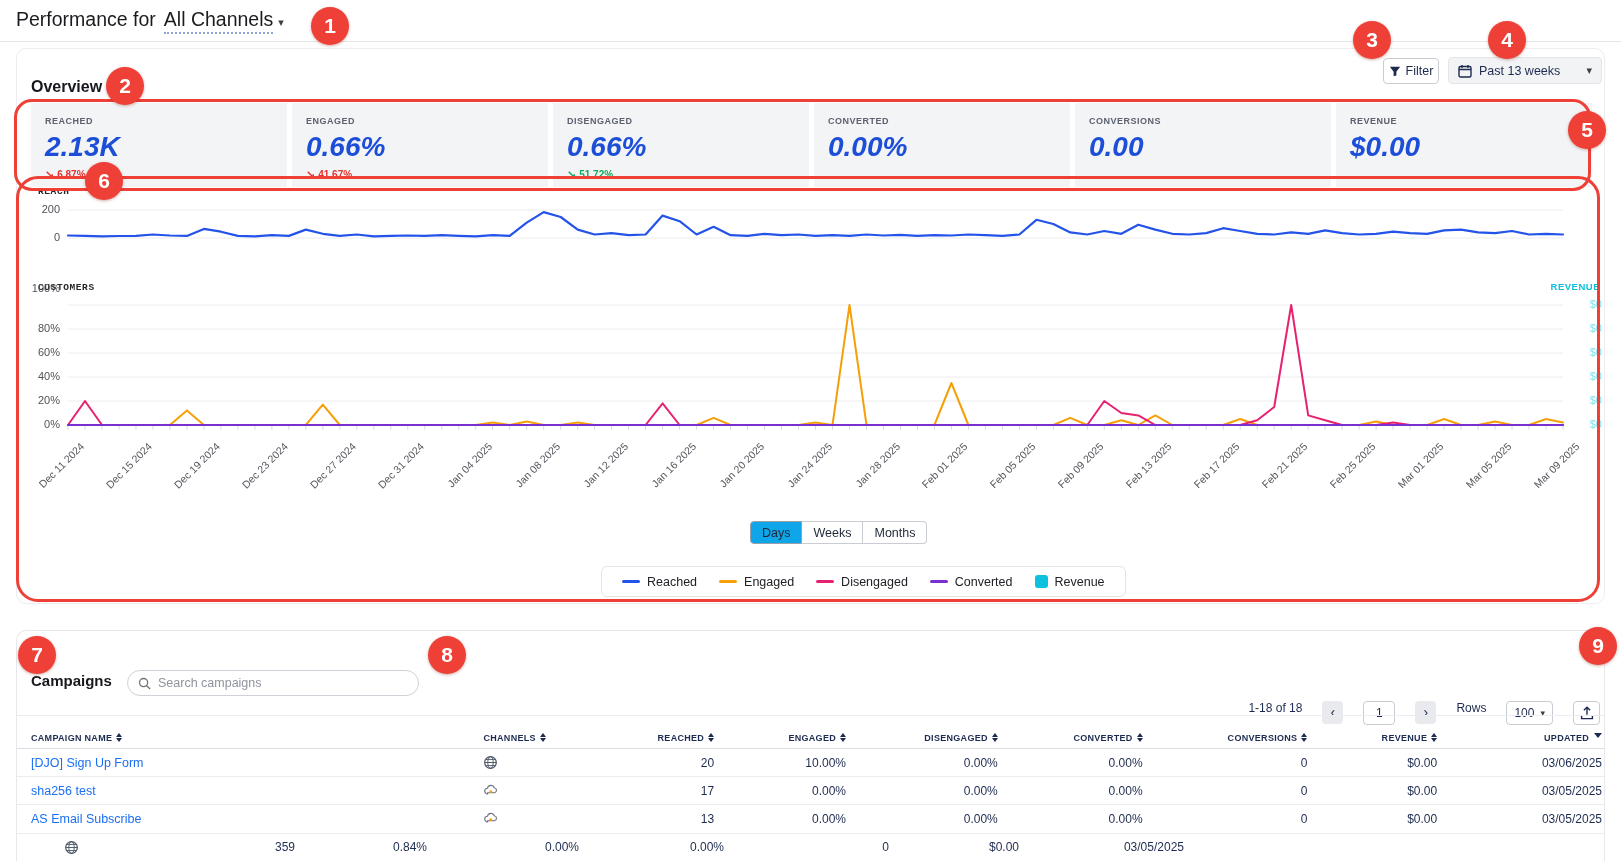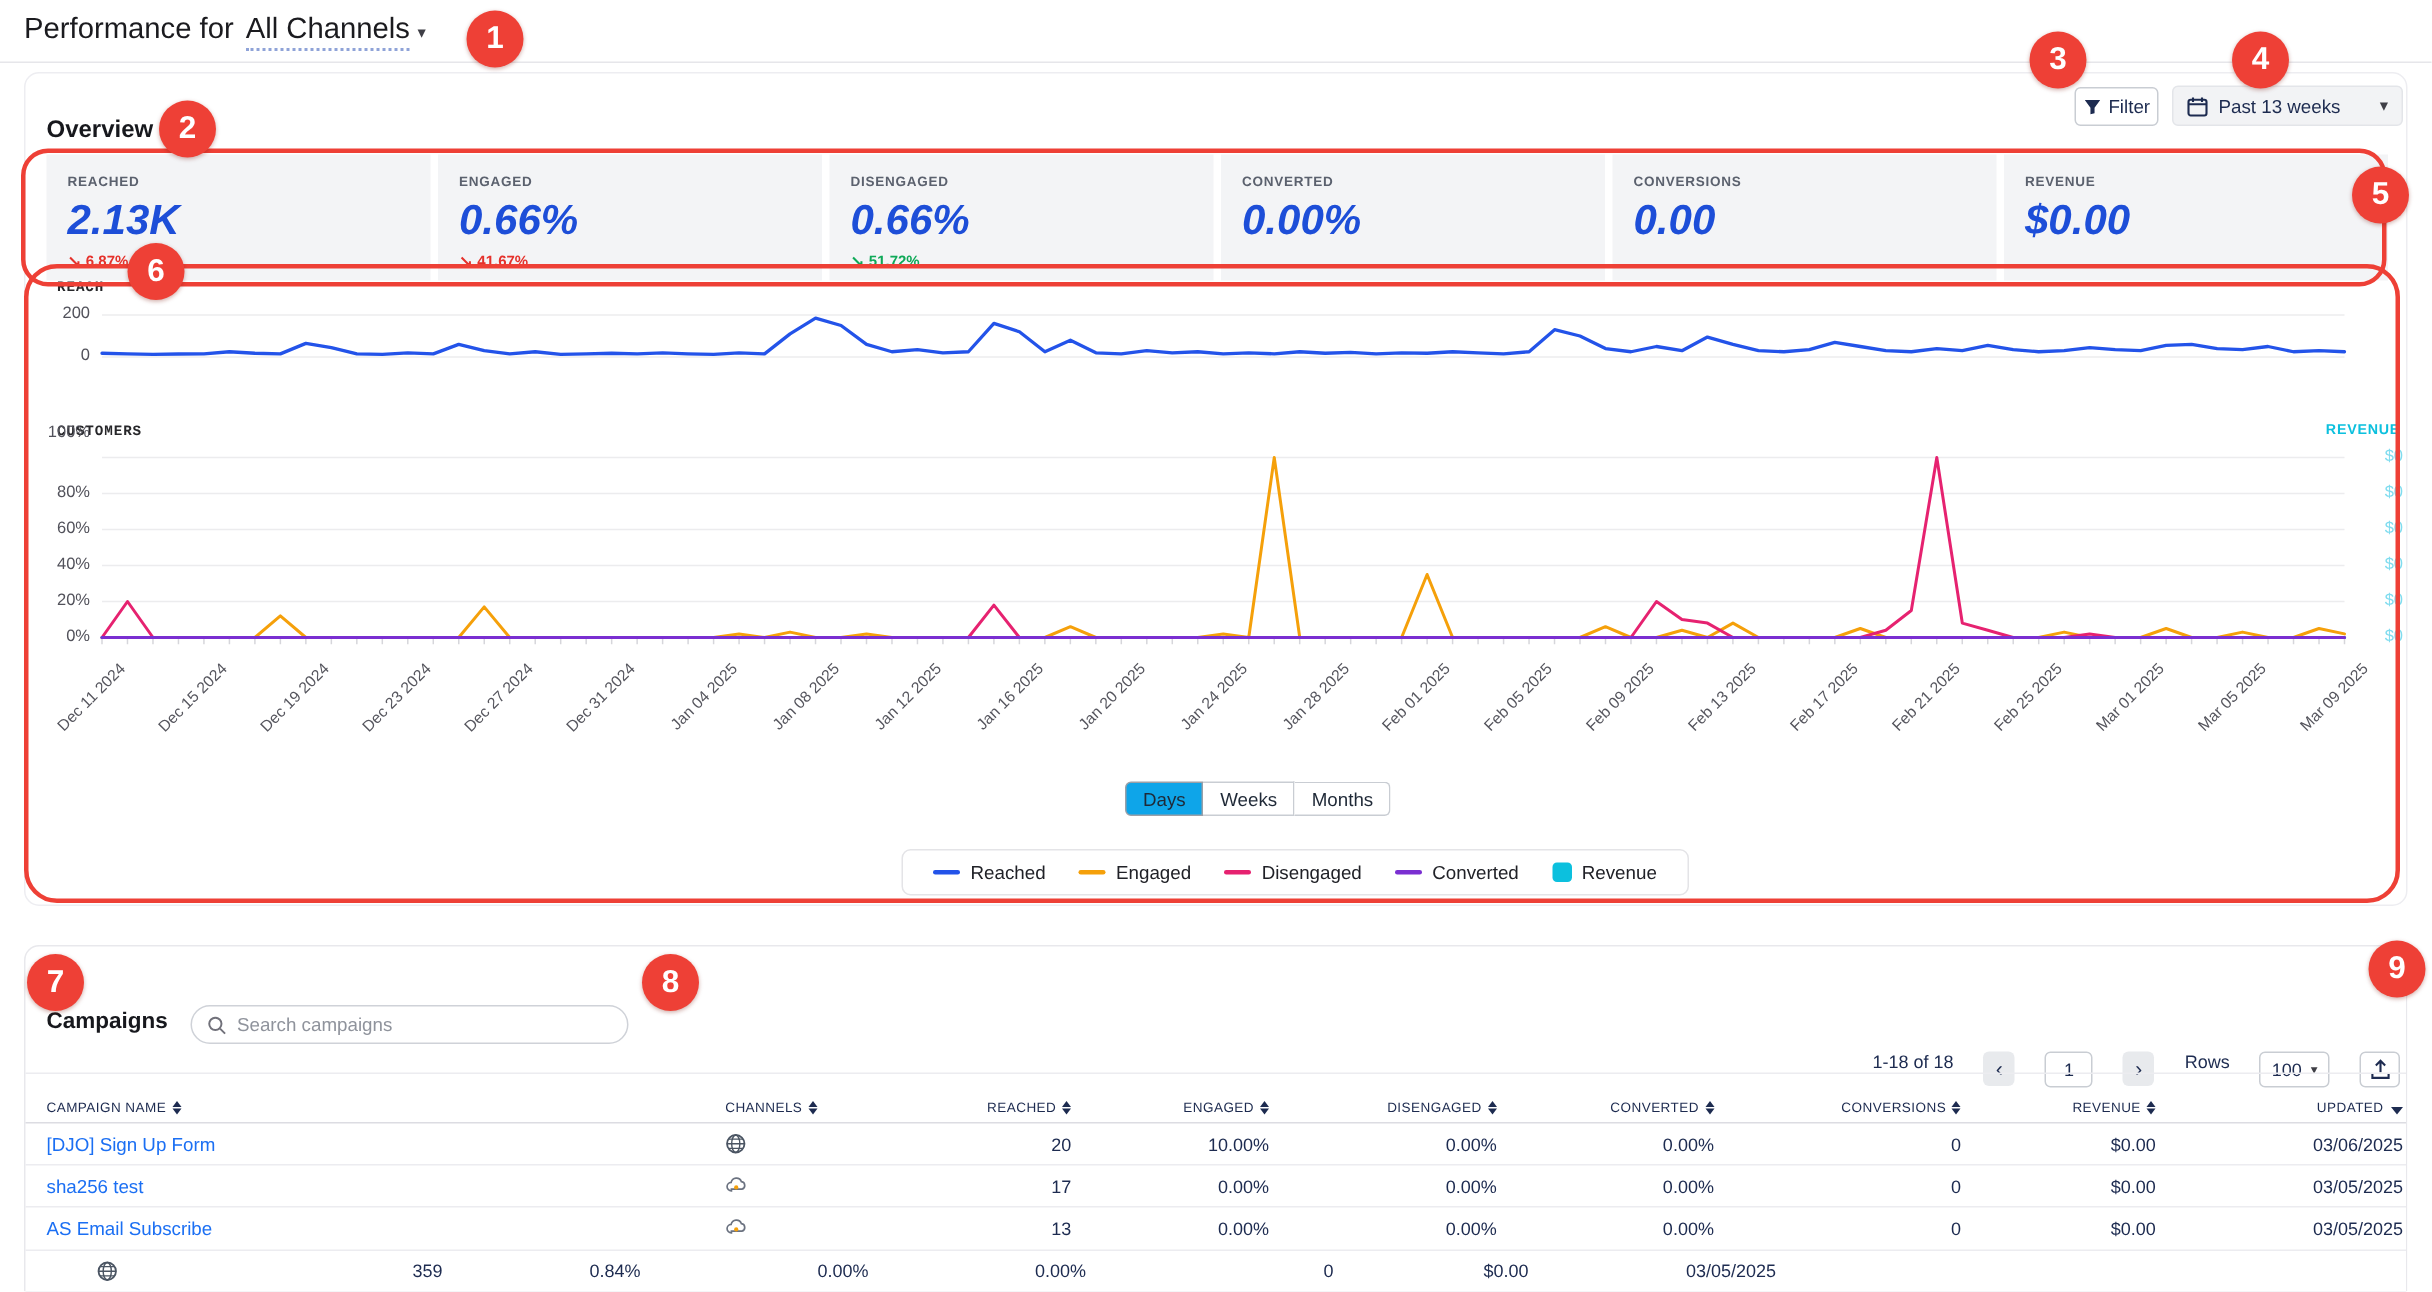--- a/index.html
+++ b/index.html
@@ -75,21 +75,21 @@
   .pg-input{width:32px;height:24px;border:1px solid #c9cdd3;border-radius:4px;text-align:center;
     font-family:"Liberation Sans",sans-serif;font-size:12px;color:#1d2b50;outline:none;}
   .rows-dd{height:24px;min-width:46px;border:1px solid #c9cdd3;border-radius:4px;background:#fff;
     display:flex;align-items:center;gap:6px;padding:0 7px;cursor:pointer;font-size:12px;color:#1d2b50;}
   .export-btn{width:27px;height:24px;border:1px solid #c9cdd3;border-radius:4px;background:#fff;
     display:flex;align-items:center;justify-content:center;cursor:pointer;}
 
   
   .ctable{position:absolute;left:0;top:84px;width:1587px;}
   .thead{display:flex;align-items:center;height:34px;border-top:1px solid #ececf0;border-bottom:1px solid #dcdce2;}
-  .th{font-size:9px;font-weight:400;letter-spacing:.3px;color:#1d2b50;display:flex;align-items:flex-end;cursor:pointer;margin-top:12px;}
+  .th{font-size:9px;font-weight:700;letter-spacing:.3px;color:#1d2b50;display:flex;align-items:flex-start;cursor:pointer;margin-top:12px;}
   .trow{display:flex;align-items:center;height:28.2px;border-bottom:1px solid #ececf0;}
   .td{font-size:12px;color:#1d2b50;}
   .col-left{justify-content:flex-start;text-align:left;padding-left:14px;}
   .col-chan{justify-content:flex-start;text-align:left;padding-left:47px;}
   .col-right{justify-content:flex-end;text-align:right;}
   .td.col-right{display:flex;align-items:center;}
   .camp-link{font-size:12.5px;color:#1b6ff3;text-decoration:none;cursor:pointer;}
   .sorticons{display:inline-flex;flex-direction:column;margin-left:4px;gap:1px;}
   .t-up{width:0;height:0;border-left:3.5px solid transparent;border-right:3.5px solid transparent;border-bottom:4px solid #1d2b50;}
   .t-down{width:0;height:0;border-left:3.5px solid transparent;border-right:3.5px solid transparent;border-top:4px solid #1d2b50;}

